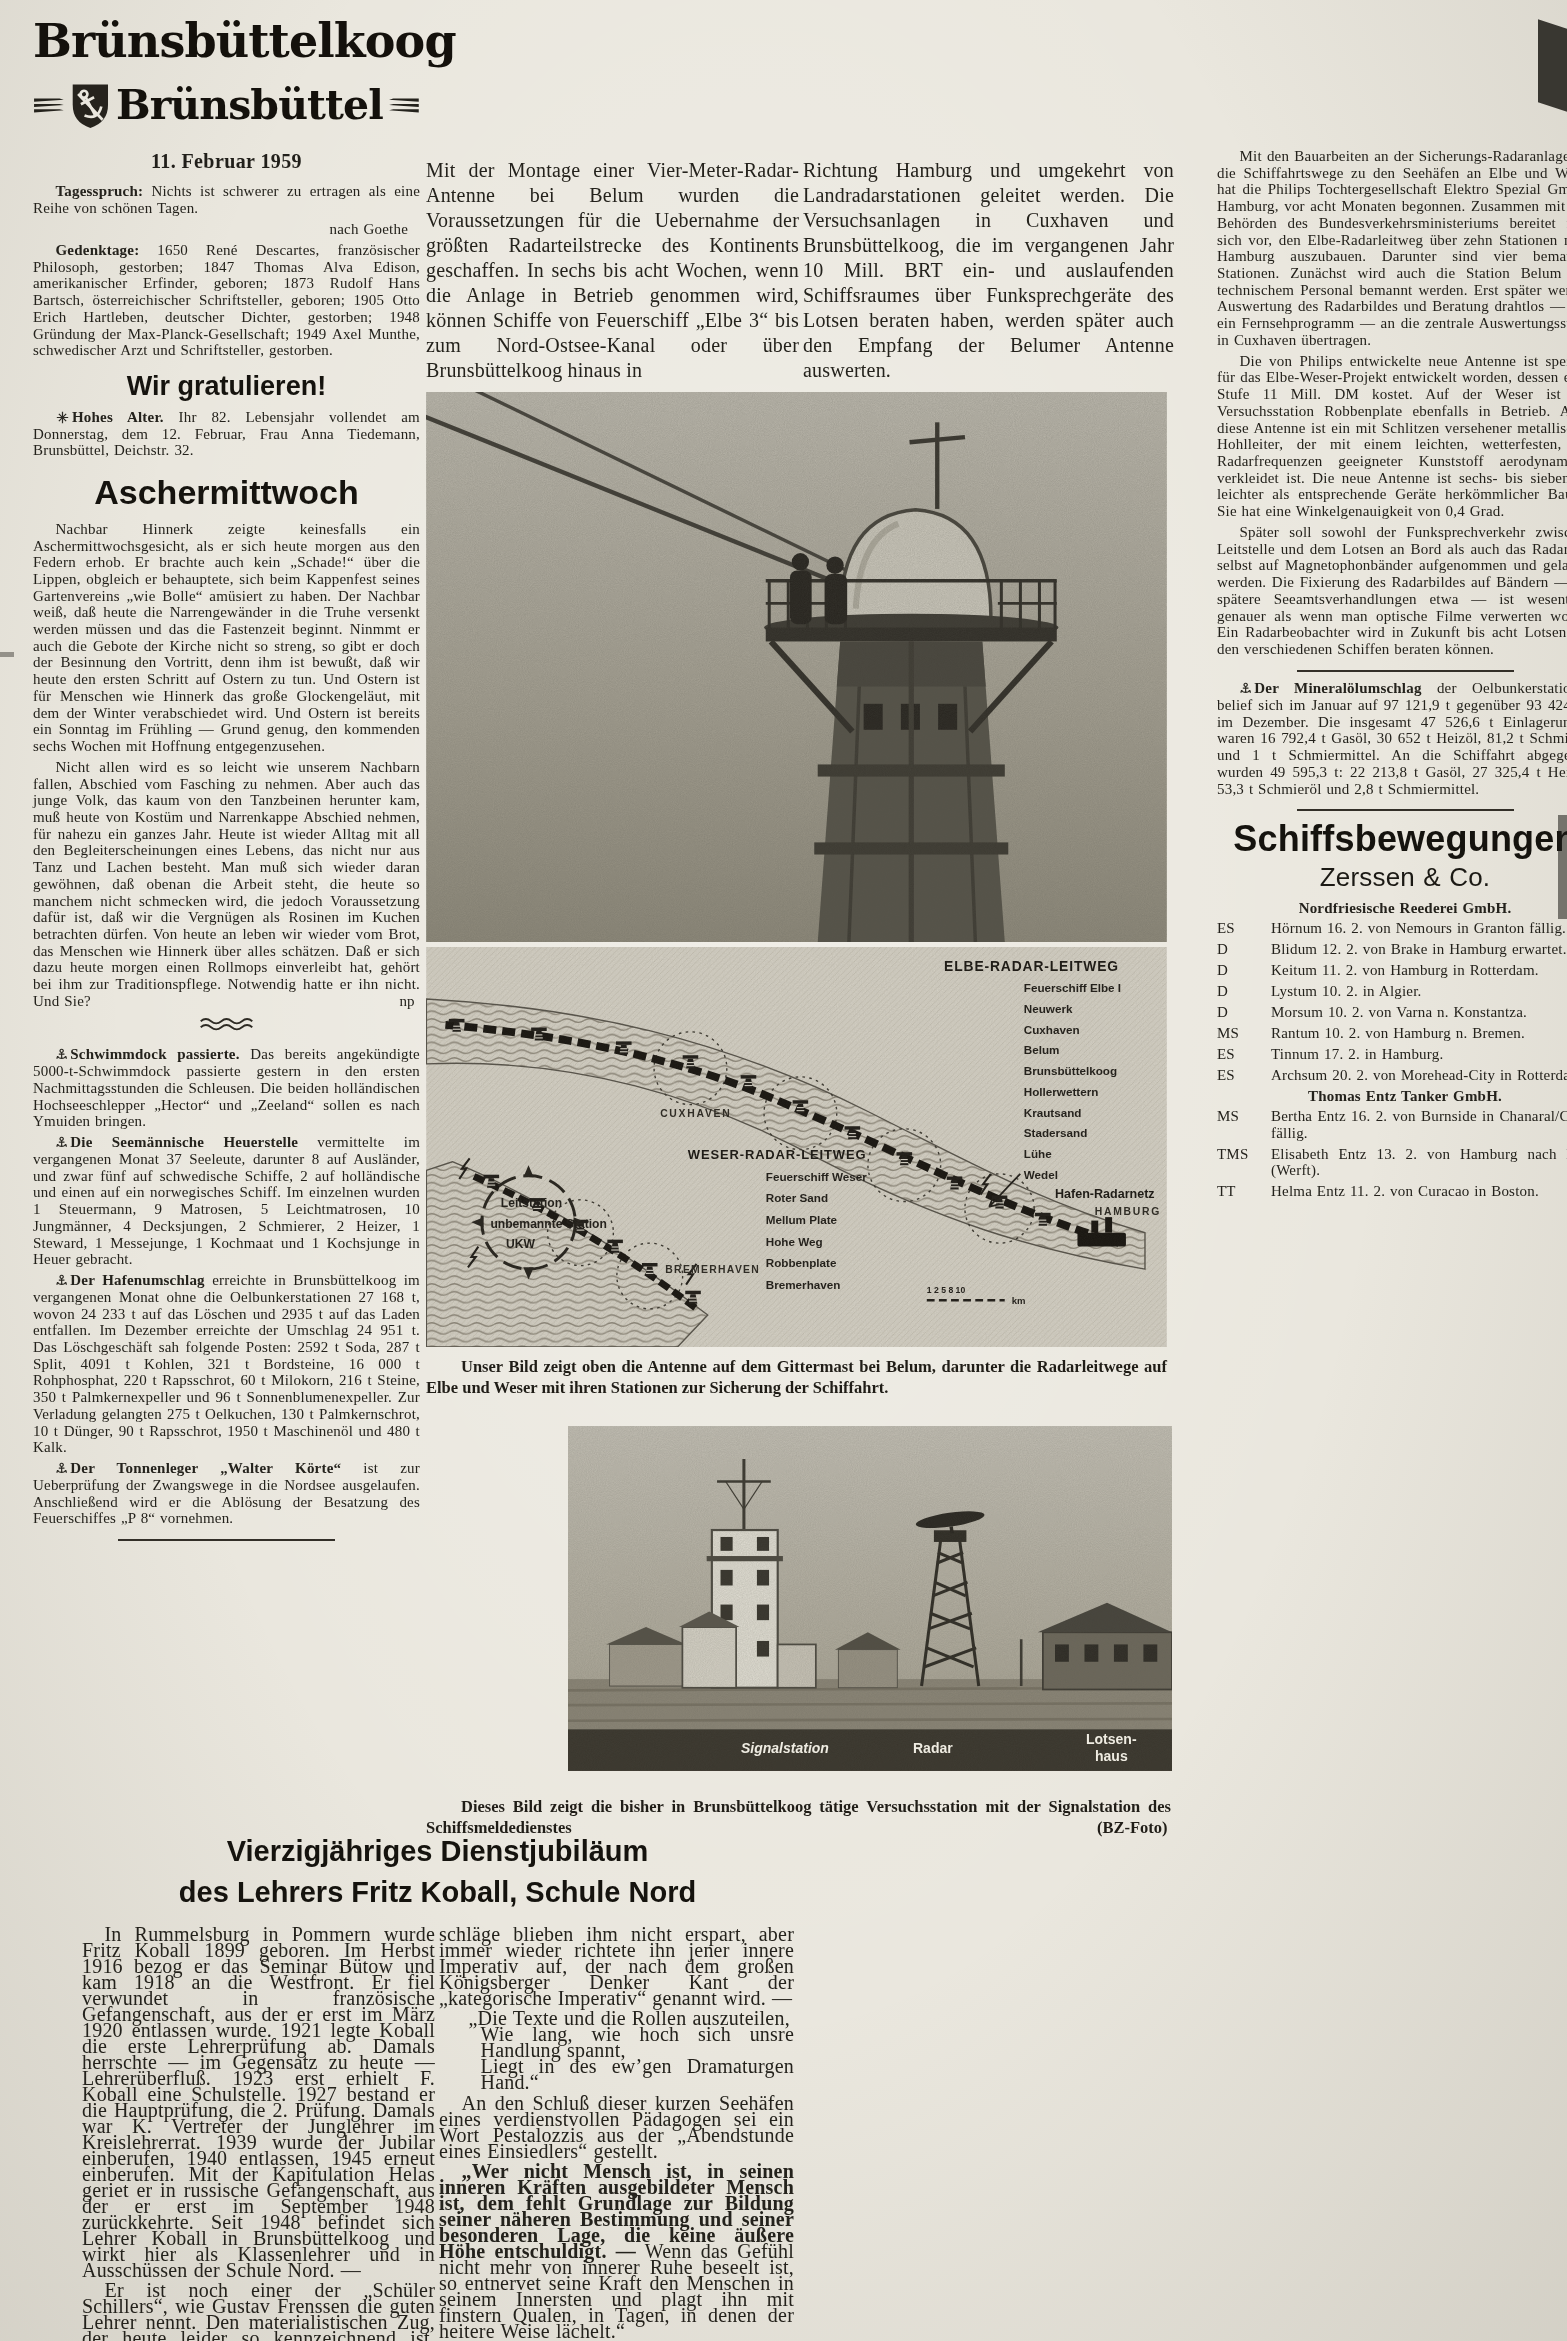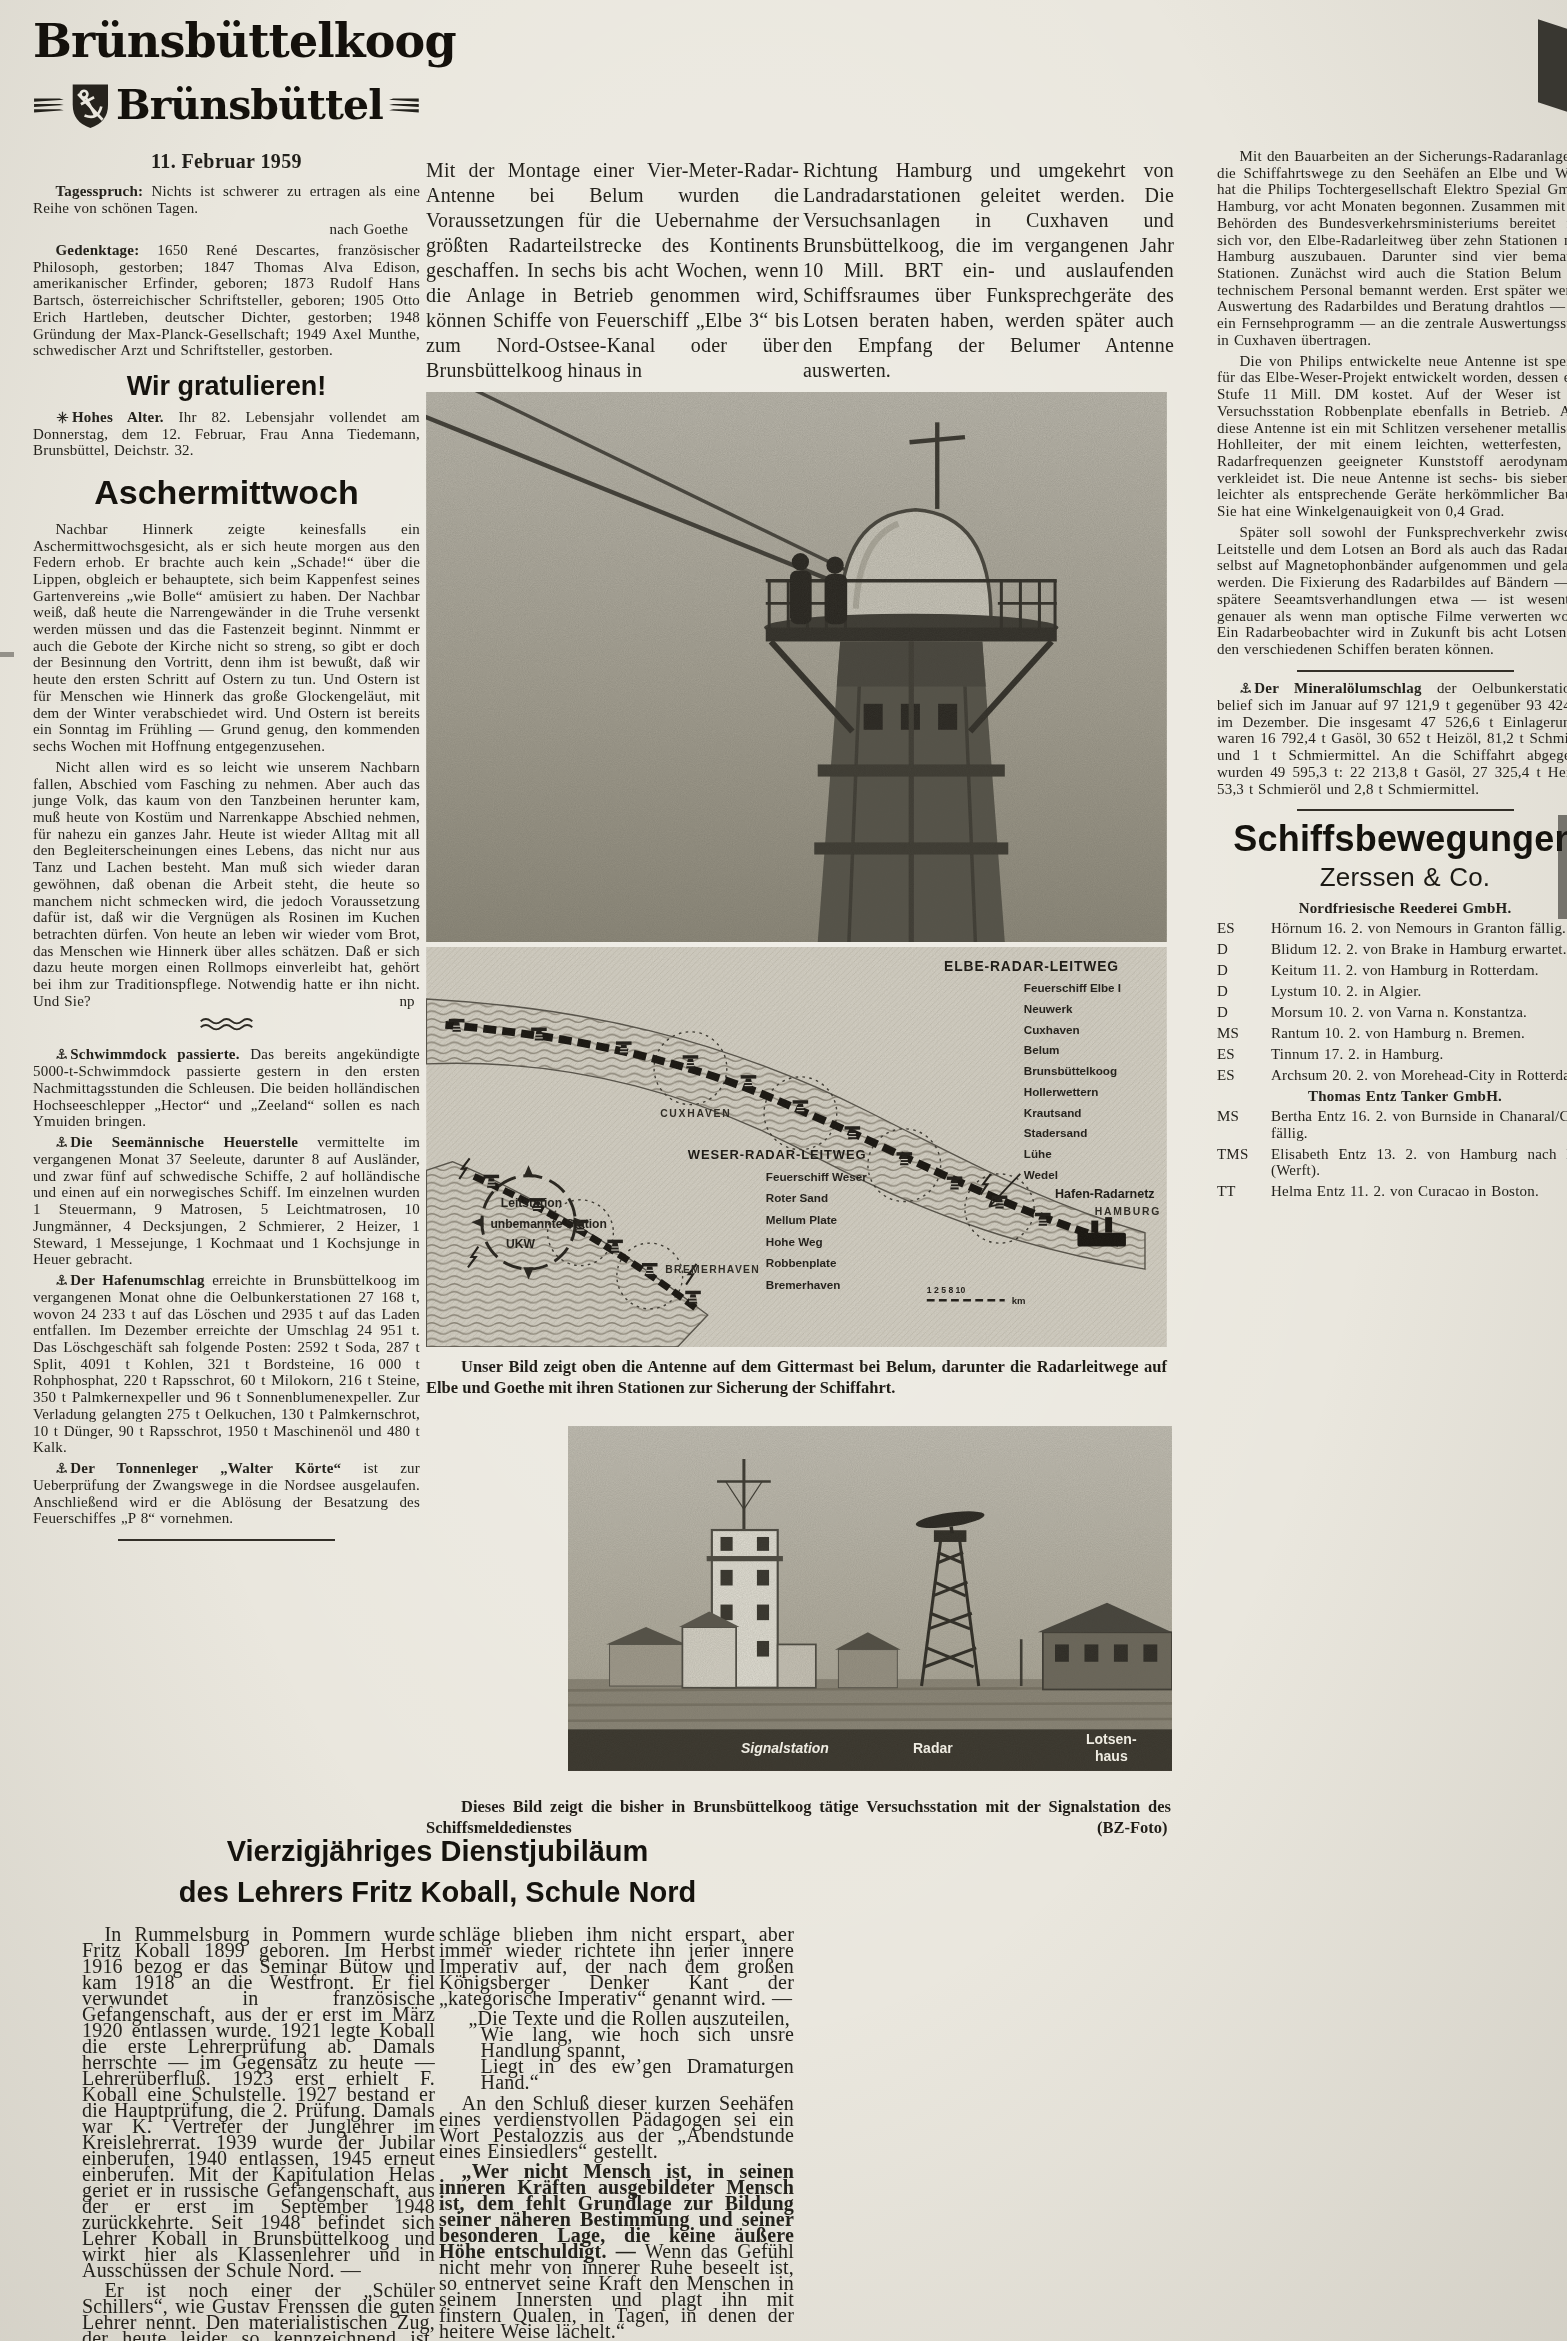--- a/index.html
+++ b/index.html
@@ -333,21 +333,21 @@
       <g>
         <line x1="578" y1="408" x2="668" y2="408" stroke="#1d1a15" stroke-width="3" stroke-dasharray="9 5"></line>
         <text x="578" y="400" font-size="10" font-weight="bold" fill="#1d1a15">1 2 5 8 10</text>
         <text x="676" y="412" font-size="11" font-weight="bold" fill="#1d1a15">km</text>
       </g>
       <rect width="855" height="462" filter="url(#g2)" opacity=".22"></rect>
     </svg>
   </div>
 
   <div class="abs cap" style="left:426px;top:1356px;width:741px;">
-    <span style="display:inline-block;width:35px;"></span><span>Unser Bild zeigt oben die Antenne auf dem Gittermast bei Belum, darunter die Radarleitwege auf Elbe und Goethe mit ihren Stationen zur Sicherung der Schiffahrt.</span>
+    <span style="display:inline-block;width:35px;"></span><span>Unser Bild zeigt oben die Antenne auf dem Gittermast bei Belum, darunter die Radarleitwege auf Elbe und Weser mit ihren Stationen zur Sicherung der Schiffahrt.</span>
   </div>
 
   <div class="abs" style="left:568px;top:1426px;width:604px;height:345px;">
     <svg width="604" height="345" viewBox="0 0 697 398">
       <defs>
         <linearGradient id="sky2" x1="0" y1="0" x2="0" y2="1">
           <stop offset="0" stop-color="#c9c5ba"></stop>
             <stop offset=".7" stop-color="#b3ae9f"></stop>
             <stop offset="1" stop-color="#9d9787"></stop>
         </linearGradient>

